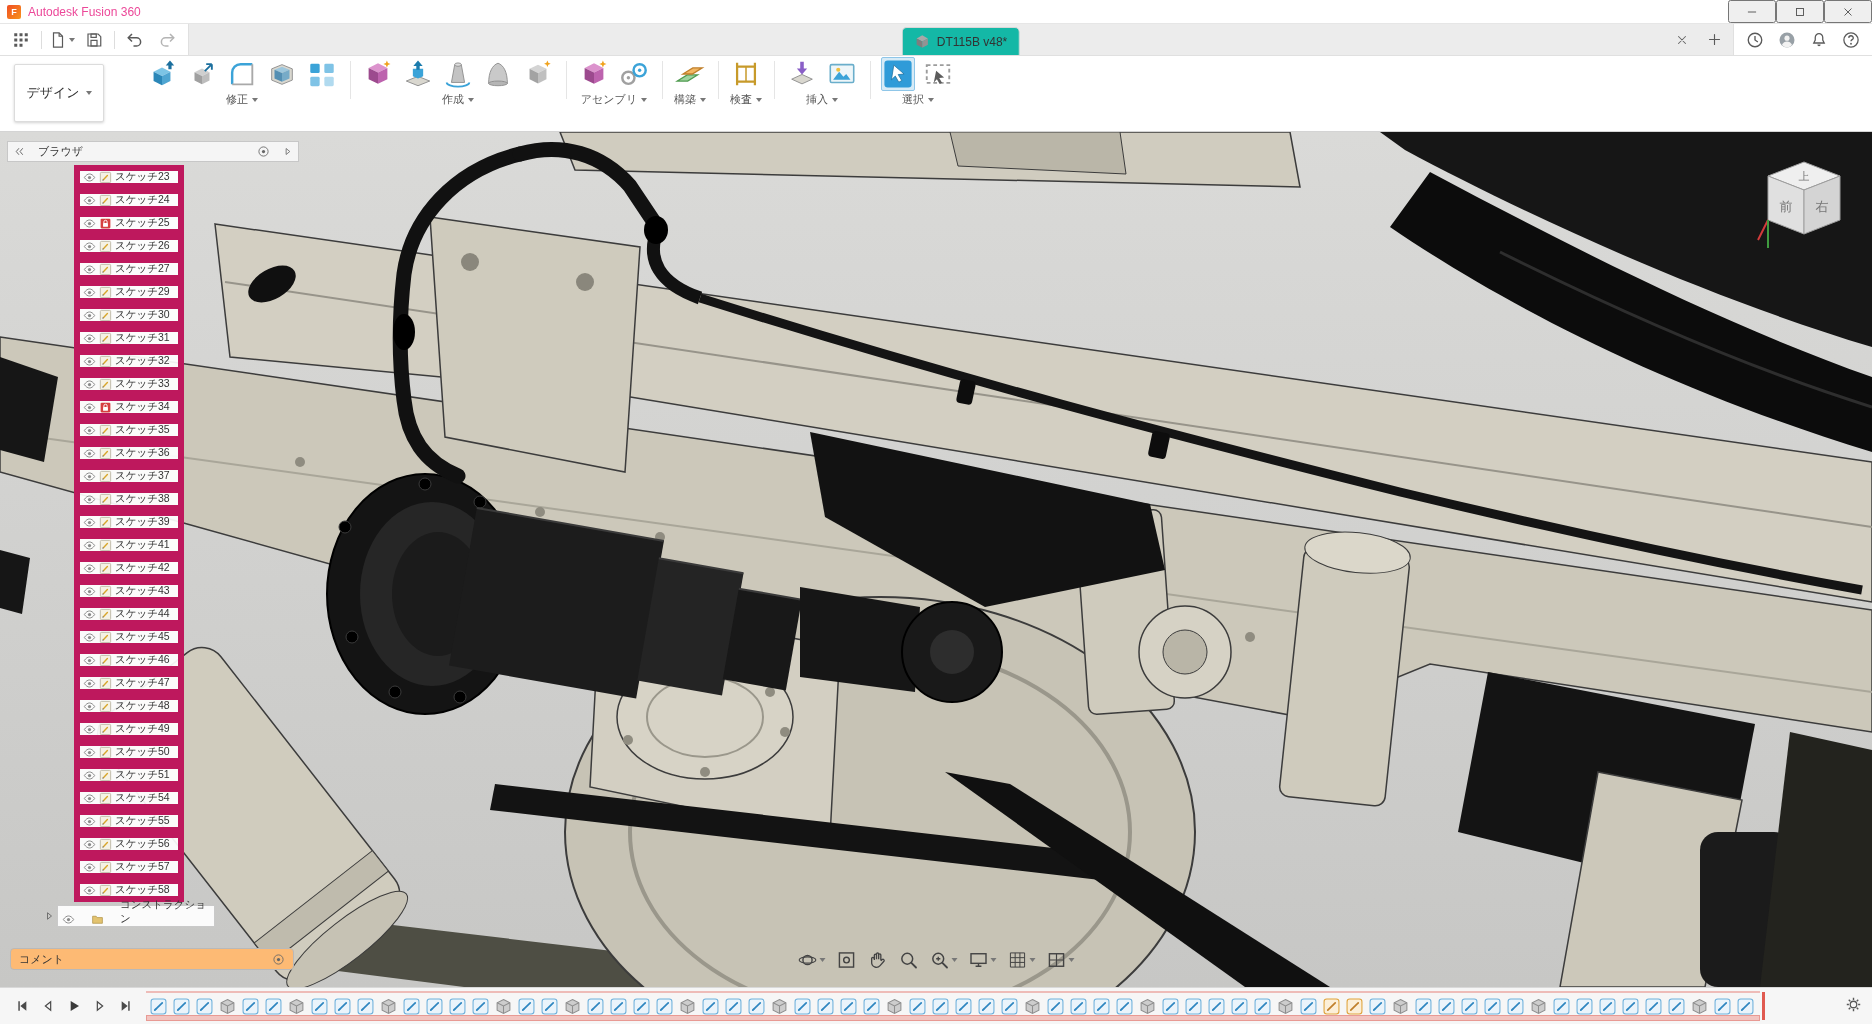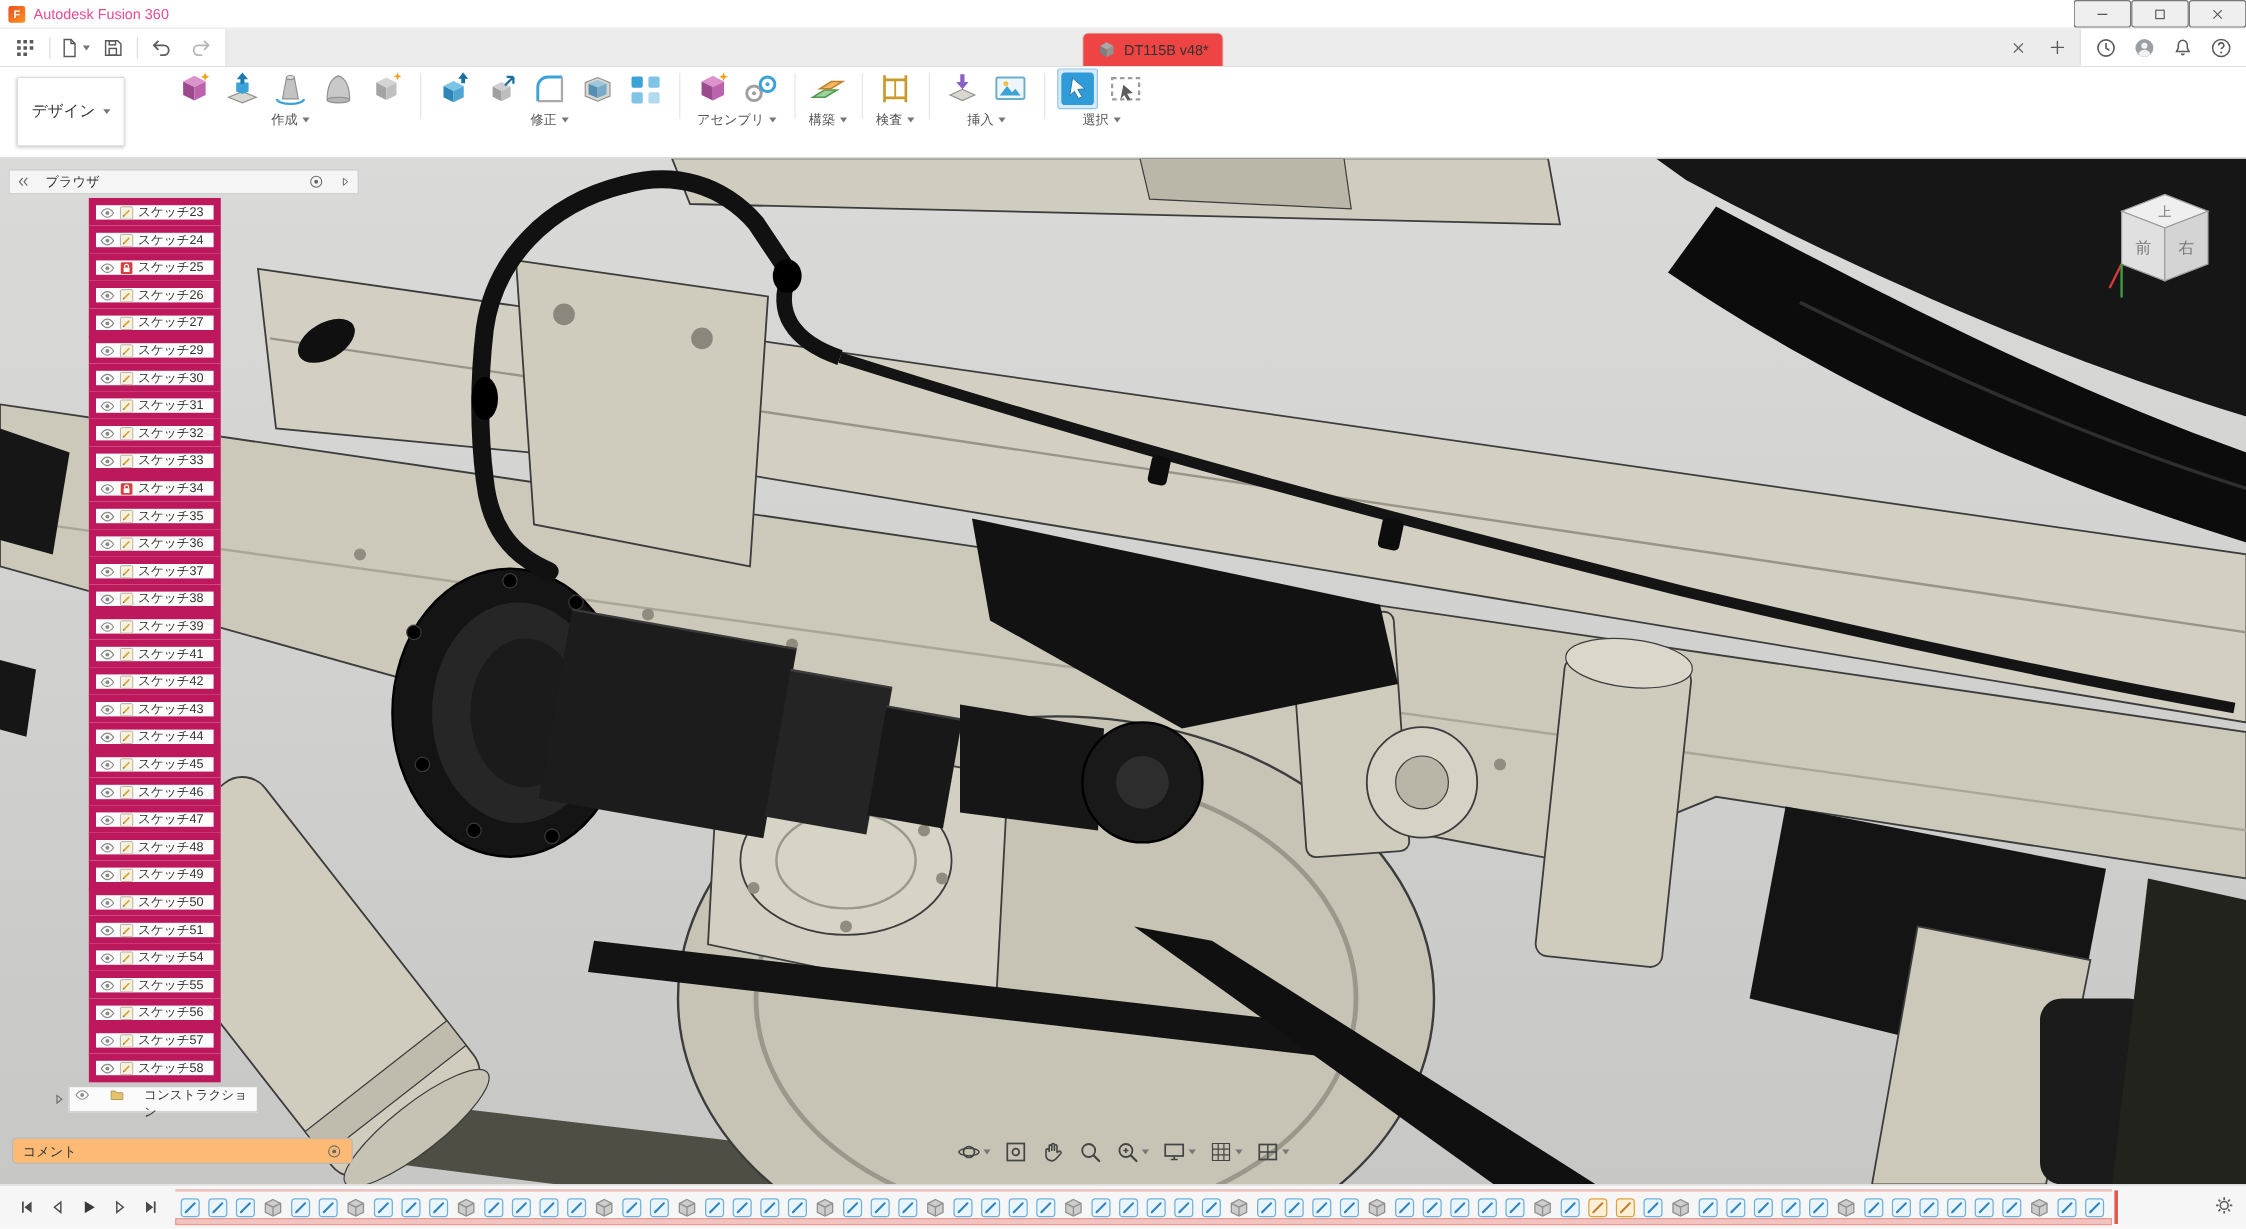--- a/index.html
+++ b/index.html
@@ -17,21 +17,21 @@
   .winbtn { width:48px; height:100%; display:flex; align-items:center; justify-content:center; }
   .winbtn svg { width:14px; height:14px; }
 
   
   .qat { height:32px; background:#fff; border-bottom:1px solid #e0e0e0; display:flex; align-items:center; flex:0 0 32px; }
   .qat-left, .qat-right { display:flex; align-items:center; padding:0 6px; gap:2px; }
   .icon-btn { background:none; border:none; width:30px; height:28px; display:flex; align-items:center; justify-content:center; gap:2px; cursor:default; }
   .sep { width:1px; height:18px; background:#ddd; margin:0 3px; display:inline-block; }
   .tabstrip { flex:1; align-self:stretch; background:#ececec; position:relative; border-left:1px solid #e0e0e0; border-right:1px solid #e0e0e0; }
   .doctab { position:absolute; left:50%; transform:translateX(-50%); bottom:0; height:28px;
-    background:#ef4444; border:1px solid #d8d8d8; border-bottom:none; border-radius:5px 5px 0 0;
+    background:#14b8a6; border:1px solid #d8d8d8; border-bottom:none; border-radius:5px 5px 0 0;
     display:flex; align-items:center; gap:7px; padding:0 12px; font-size:12px; color:#333; }
   .tabstrip-actions { position:absolute; right:4px; top:0; bottom:0; display:flex; align-items:center; gap:2px; }
 
   
   .ribbon { height:76px; background:#fff; border-bottom:1px solid #d4d4d4; position:relative; flex:0 0 76px; }
   .design-btn { position:absolute; left:14px; top:8px; width:90px; height:58px; background:#fff;
     border:1px solid #dcdcdc; border-radius:2px; box-shadow:0 1px 3px rgba(0,0,0,.18);
     display:flex; align-items:center; justify-content:center; gap:6px; font-size:13px; color:#333; }
   .ribbon-main { margin-left:134px; height:100%; display:flex; flex-direction:column; }
   .ribbon-tabs { height:25px; display:flex; align-items:stretch; gap:36px; padding-left:8px; font-size:12.5px; color:#5a5a5a; }
@@ -56,21 +56,21 @@
   .browser { position:absolute; left:7px; top:9px; width:292px; font-size:11px; }
   .browser-header { height:21px; background:rgba(246,246,246,.94); border:1px solid #c7c7c7;
     display:flex; align-items:center; gap:12px; padding:0 5px; color:#333; }
   .browser-header .spacer { flex:1; }
   .browser-rows { margin-left:67px; width:110px; margin-top:4px; }
   .brow { height:24px; margin-top:-1px; background:rgba(255,255,255,.92); border:6px solid #be185d;
     display:flex; align-items:center; gap:3px; padding:0 3px; white-space:nowrap; overflow:hidden; }
   .blabel { font-size:10.5px; color:#333; }
   .construction { display:flex; align-items:center; gap:2px; margin-left:36px; margin-top:3px; }
   .construction .crow { height:22px; width:158px; background:rgba(255,255,255,.92); border:1px solid #c9c9c9;
-    display:flex; align-items:flex-start; gap:16px; padding:0 4px; }
+    display:flex; align-items:flex-end; gap:16px; padding:0 4px; }
   .icon { display:inline-flex; align-items:center; justify-content:center; }
   .icon svg { display:block; }
 
   
   .comment { position:absolute; left:10px; bottom:17px; width:284px; height:22px; background:#fdba74;
     border:1px solid #b9b9b9; border-radius:4px; display:flex; align-items:center; gap:6px;
     padding:0 8px; font-size:11px; color:#333; }
   .comment .spacer { flex:1; }
 
   
@@ -237,74 +237,20 @@
       </div>
   </div>
 
   <div class="ribbon">
     <button class="design-btn">
       <span>デザイン</span>
       <span class="caret"></span>
     </button>
     <div class="ribbon-main">
       <div class="ribbon-groups" id="ribbon-groups">
-          <div class="rgroup">
-            <div class="ricons">
-              <button class="ricon">
-                <span class="icon">
-                  <svg xmlns="http://www.w3.org/2000/svg" viewBox="0 0 32 32" width="30" height="30">
-                    <path d="M16 4.5 26 9.5 16 14.5 6 9.5z" fill="#dc93cd"></path>
-                    <path d="M6 9.5l10 5v12l-10-5z" fill="#9c4a8e"></path>
-                    <path d="M26 9.5l-10 5v12l10-5z" fill="#bd63ae"></path>
-                    <path d="M25.5 1.5l1.1 2.7 2.7 1.1-2.7 1.1-1.1 2.7-1.1-2.7-2.7-1.1 2.7-1.1z" fill="#f0a21c"></path>
-                  </svg>
-                </span>
-              </button>
-              <button class="ricon">
-                <span class="icon">
-                  <svg xmlns="http://www.w3.org/2000/svg" viewBox="0 0 32 32" width="30" height="30">
-                    <path fill="#d9d7cf" stroke="#8f8f8f" d="M3.5 23.5l12.5-5 12.5 5-12.5 5z"></path>
-                    <path fill="#3ba3d8" d="M10.5 18.5v-8h11v8l-5.5 2.2z"></path>
-                    <path fill="#1b7cad" d="M16 1.5l5 6h-3.2v4h-3.6v-4H11z"></path>
-                  </svg>
-                </span>
-              </button>
-              <button class="ricon">
-                <span class="icon">
-                  <svg xmlns="http://www.w3.org/2000/svg" viewBox="0 0 32 32" width="30" height="30">
-                    <path fill="#c3c3c3" stroke="#8f8f8f" d="M12.5 6 9 25h14L19.5 6z"></path>
-                    <ellipse cx="16" cy="6" rx="3.5" ry="1.8" fill="#dedede" stroke="#8f8f8f"></ellipse>
-                    <path fill="none" stroke="#3ba3d8" stroke-width="2" d="M4 25a12 4.5 0 0 0 24 0"></path>
-                  </svg>
-                </span>
-              </button>
-              <button class="ricon">
-                <span class="icon">
-                  <svg xmlns="http://www.w3.org/2000/svg" viewBox="0 0 32 32" width="30" height="30">
-                    <path fill="#c9c9c9" stroke="#8f8f8f" d="M6 26C6 14 10 6.5 16 4.5 22 6.5 26 14 26 26z"></path>
-                    <ellipse cx="16" cy="26" rx="10" ry="2.5" fill="#b5b5b5" stroke="#8f8f8f"></ellipse>
-                  </svg>
-                </span>
-              </button>
-              <button class="ricon">
-                <span class="icon">
-                  <svg xmlns="http://www.w3.org/2000/svg" viewBox="0 0 32 32" width="30" height="30">
-                    <path d="M16 6l9 4.5-9 4.5-9-4.5z" fill="#d4d4d4"></path>
-                    <path d="M7 10.5l9 4.5v11l-9-4.5z" fill="#a3a3a3"></path>
-                    <path d="M25 10.5l-9 4.5v11l9-4.5z" fill="#c0c0c0"></path>
-                    <path d="M26 1.5l1 2.5 2.5 1-2.5 1-1 2.5-1-2.5-2.5-1 2.5-1z" fill="#f0a21c"></path>
-                  </svg>
-                </span>
-              </button>
-            </div>
-            <div class="rlabel">
-              <span>作成</span>
-              <span class="caret"></span>
-            </div>
-          </div>
           <div class="rgroup">
             <div class="ricons">
               <button class="ricon">
                 <span class="icon">
                   <svg xmlns="http://www.w3.org/2000/svg" viewBox="0 0 32 32" width="30" height="30">
                     <path d="M16 9l9 4.5-9 4.5-9-4.5z" fill="#7cc4e5"></path>
                     <path d="M7 13.5l9 4.5v10l-9-4.5z" fill="#2b87b8"></path>
                     <path d="M25 13.5l-9 4.5v10l9-4.5z" fill="#4fa5d1"></path>
                     <path fill="#1b6f9e" d="M24.5 1.5l4.5 5.5h-2.8v4h-3.4v-4H20z"></path>
                   </svg>
@@ -366,20 +312,74 @@
                     <path d="M16 4.5 26 9.5 16 14.5 6 9.5z" fill="#dc93cd"></path>
                     <path d="M6 9.5l10 5v12l-10-5z" fill="#9c4a8e"></path>
                     <path d="M26 9.5l-10 5v12l10-5z" fill="#bd63ae"></path>
                     <path d="M25.5 1.5l1.1 2.7 2.7 1.1-2.7 1.1-1.1 2.7-1.1-2.7-2.7-1.1 2.7-1.1z" fill="#f0a21c"></path>
                   </svg>
                 </span>
               </button>
               <button class="ricon">
                 <span class="icon">
                   <svg xmlns="http://www.w3.org/2000/svg" viewBox="0 0 32 32" width="30" height="30">
+                    <path fill="#d9d7cf" stroke="#8f8f8f" d="M3.5 23.5l12.5-5 12.5 5-12.5 5z"></path>
+                    <path fill="#3ba3d8" d="M10.5 18.5v-8h11v8l-5.5 2.2z"></path>
+                    <path fill="#1b7cad" d="M16 1.5l5 6h-3.2v4h-3.6v-4H11z"></path>
+                  </svg>
+                </span>
+              </button>
+              <button class="ricon">
+                <span class="icon">
+                  <svg xmlns="http://www.w3.org/2000/svg" viewBox="0 0 32 32" width="30" height="30">
+                    <path fill="#c3c3c3" stroke="#8f8f8f" d="M12.5 6 9 25h14L19.5 6z"></path>
+                    <ellipse cx="16" cy="6" rx="3.5" ry="1.8" fill="#dedede" stroke="#8f8f8f"></ellipse>
+                    <path fill="none" stroke="#3ba3d8" stroke-width="2" d="M4 25a12 4.5 0 0 0 24 0"></path>
+                  </svg>
+                </span>
+              </button>
+              <button class="ricon">
+                <span class="icon">
+                  <svg xmlns="http://www.w3.org/2000/svg" viewBox="0 0 32 32" width="30" height="30">
+                    <path fill="#c9c9c9" stroke="#8f8f8f" d="M6 26C6 14 10 6.5 16 4.5 22 6.5 26 14 26 26z"></path>
+                    <ellipse cx="16" cy="26" rx="10" ry="2.5" fill="#b5b5b5" stroke="#8f8f8f"></ellipse>
+                  </svg>
+                </span>
+              </button>
+              <button class="ricon">
+                <span class="icon">
+                  <svg xmlns="http://www.w3.org/2000/svg" viewBox="0 0 32 32" width="30" height="30">
+                    <path d="M16 6l9 4.5-9 4.5-9-4.5z" fill="#d4d4d4"></path>
+                    <path d="M7 10.5l9 4.5v11l-9-4.5z" fill="#a3a3a3"></path>
+                    <path d="M25 10.5l-9 4.5v11l9-4.5z" fill="#c0c0c0"></path>
+                    <path d="M26 1.5l1 2.5 2.5 1-2.5 1-1 2.5-1-2.5-2.5-1 2.5-1z" fill="#f0a21c"></path>
+                  </svg>
+                </span>
+              </button>
+            </div>
+            <div class="rlabel">
+              <span>作成</span>
+              <span class="caret"></span>
+            </div>
+          </div>
+          <div class="rgroup">
+            <div class="ricons">
+              <button class="ricon">
+                <span class="icon">
+                  <svg xmlns="http://www.w3.org/2000/svg" viewBox="0 0 32 32" width="30" height="30">
+                    <path d="M16 4.5 26 9.5 16 14.5 6 9.5z" fill="#dc93cd"></path>
+                    <path d="M6 9.5l10 5v12l-10-5z" fill="#9c4a8e"></path>
+                    <path d="M26 9.5l-10 5v12l10-5z" fill="#bd63ae"></path>
+                    <path d="M25.5 1.5l1.1 2.7 2.7 1.1-2.7 1.1-1.1 2.7-1.1-2.7-2.7-1.1 2.7-1.1z" fill="#f0a21c"></path>
+                  </svg>
+                </span>
+              </button>
+              <button class="ricon">
+                <span class="icon">
+                  <svg xmlns="http://www.w3.org/2000/svg" viewBox="0 0 32 32" width="30" height="30">
                     <circle cx="10" cy="20" r="6.5" fill="none" stroke="#a0a0a0" stroke-width="2.6"></circle>
                     <circle cx="10" cy="20" r="1.8" fill="#a0a0a0"></circle>
                     <circle cx="22" cy="12" r="6.5" fill="none" stroke="#3ba3d8" stroke-width="2.6"></circle>
                     <circle cx="22" cy="12" r="1.8" fill="#3ba3d8"></circle>
                   </svg>
                 </span>
               </button>
             </div>
             <div class="rlabel">
               <span>アセンブリ</span>

